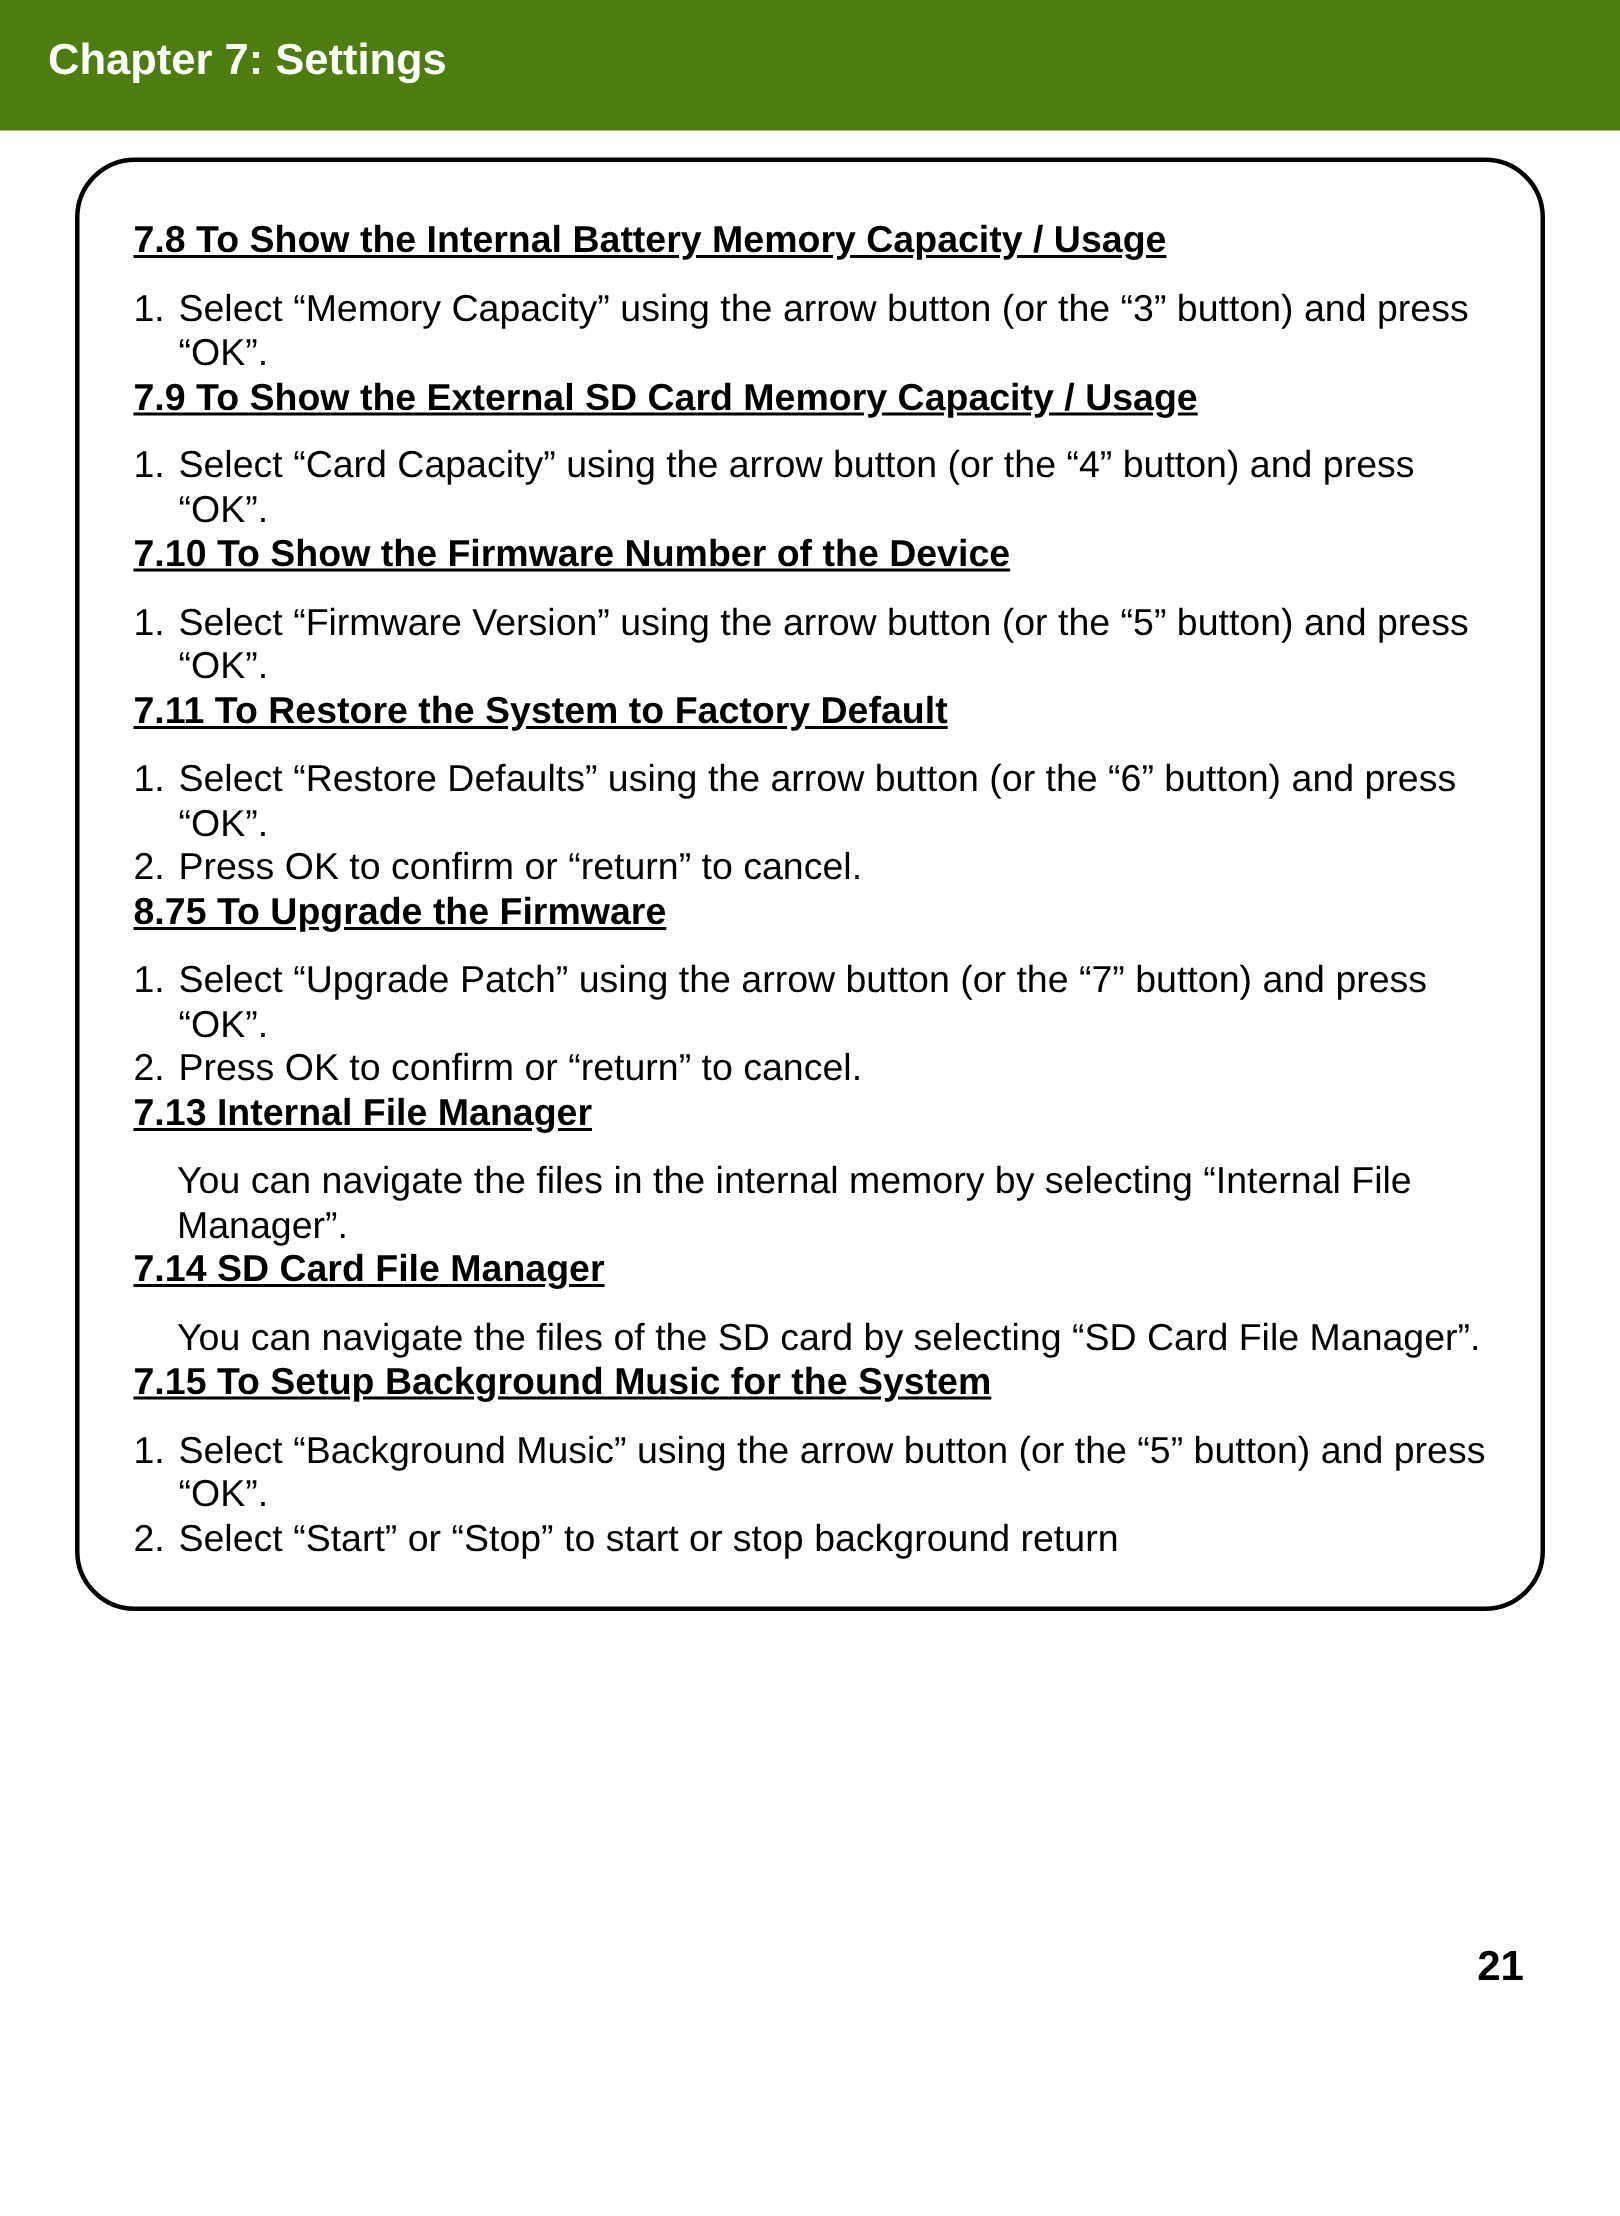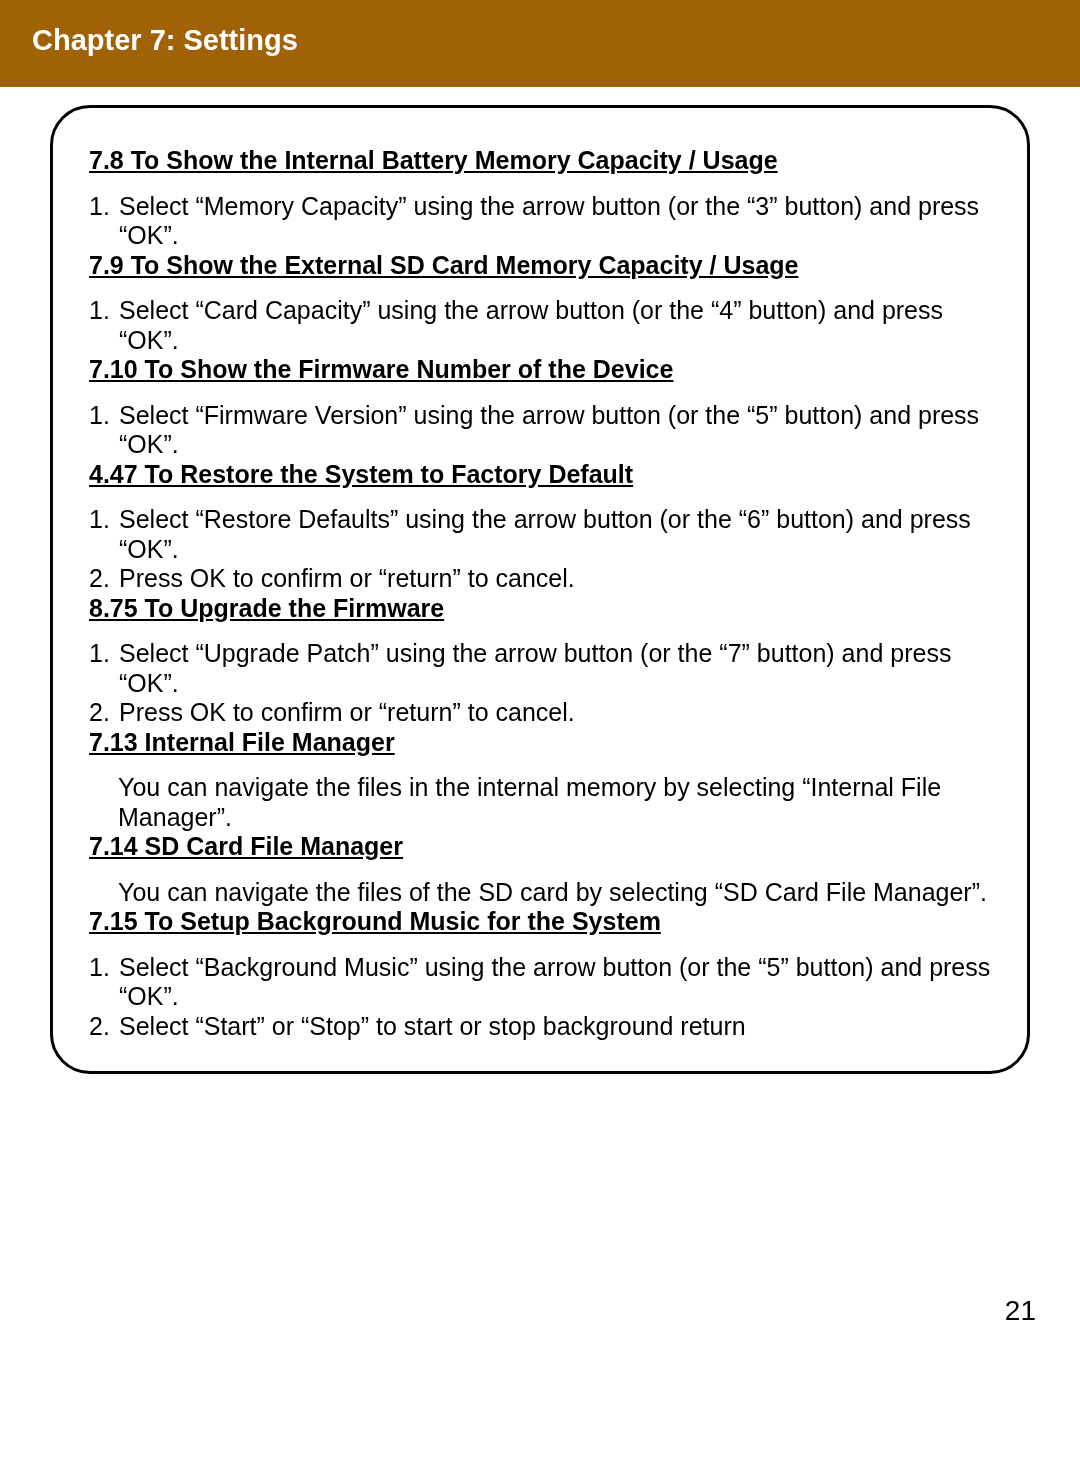--- a/index.html
+++ b/index.html
@@ -5,21 +5,21 @@
   * { margin: 0; padding: 0; box-sizing: border-box; }
   body {
     width: 1080px;
     height: 1477px;
     font-family: Arial, Helvetica, sans-serif;
     background: #fff;
     color: #000;
     position: relative;
   }
   .header-bar {
-    background: #a16207;
+    background: #4d7c0f;
     color: #fff;
     padding: 24px 32px 30px 32px;
     font-size: 29px;
     font-weight: bold;
   }
   .content-frame {
     margin: 18px 50px 0 50px;
     border: 3px solid #000;
     border-radius: 40px;
     padding: 38px 24px 30px 36px;
@@ -46,22 +46,22 @@
     left: 0;
     top: 0;
   }
   .para {
     margin-bottom: 0;
     margin-left: 29px;
   }
   .page-number {
     position: absolute;
     bottom: 150px;
-    right: 44px;
-    font-weight: normal;
+    right: 64px;
+    font-weight: bold;
     font-size: 28px;
   }
 </style>
 </head>
 <body>
 
 <div class="header-bar">
   <span>Chapter 7: Settings</span>
 </div>
 
@@ -75,21 +75,21 @@
   <div class="section-heading">7.9 To Show the External SD Card Memory Capacity / Usage</div>
   <ol class="steps">
     <li><span class="num">1.</span><span>Select “Card Capacity” using the arrow button (or the “4” button) and press “OK”.</span></li>
   </ol>
 
   <div class="section-heading">7.10 To Show the Firmware Number of the Device</div>
   <ol class="steps">
     <li><span class="num">1.</span><span>Select “Firmware Version” using the arrow button (or the “5” button) and press “OK”.</span></li>
   </ol>
 
-  <div class="section-heading">4.47 To Restore the System to Factory Default</div>
+  <div class="section-heading">7.11 To Restore the System to Factory Default</div>
   <ol class="steps">
     <li><span class="num">1.</span><span>Select “Restore Defaults” using the arrow button (or the “6” button) and press “OK”.</span></li>
     <li><span class="num">2.</span><span>Press OK to confirm or “return” to cancel.</span></li>
   </ol>
 
   <div class="section-heading">8.75 To Upgrade the Firmware</div>
   <ol class="steps">
     <li><span class="num">1.</span><span>Select “Upgrade Patch” using the arrow button (or the “7” button) and press “OK”.</span></li>
     <li><span class="num">2.</span><span>Press OK to confirm or “return” to cancel.</span></li>
   </ol>

